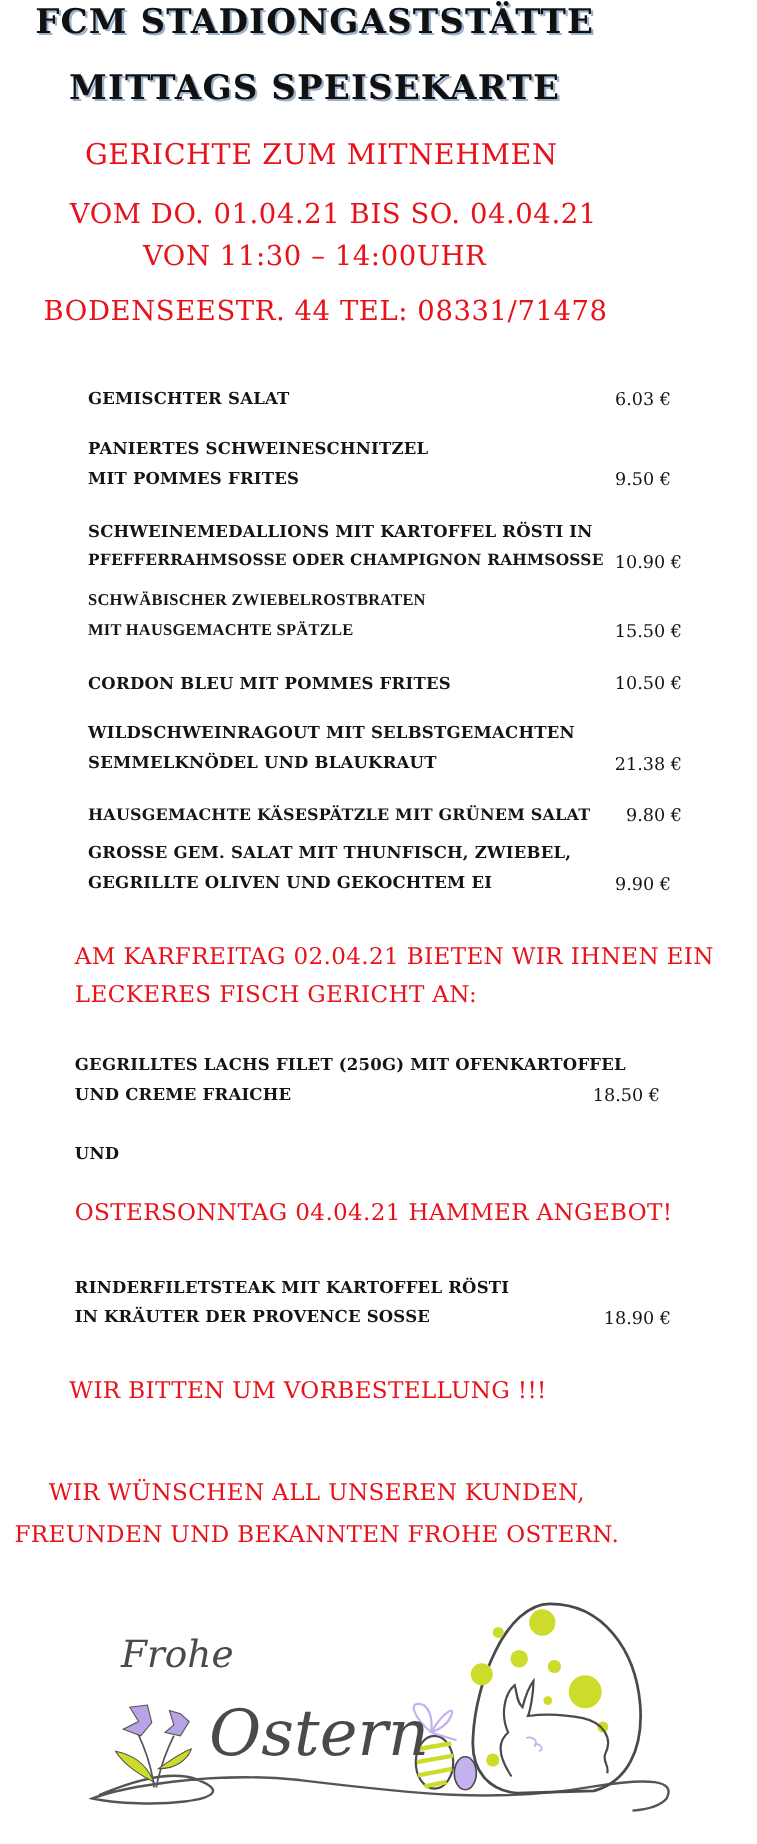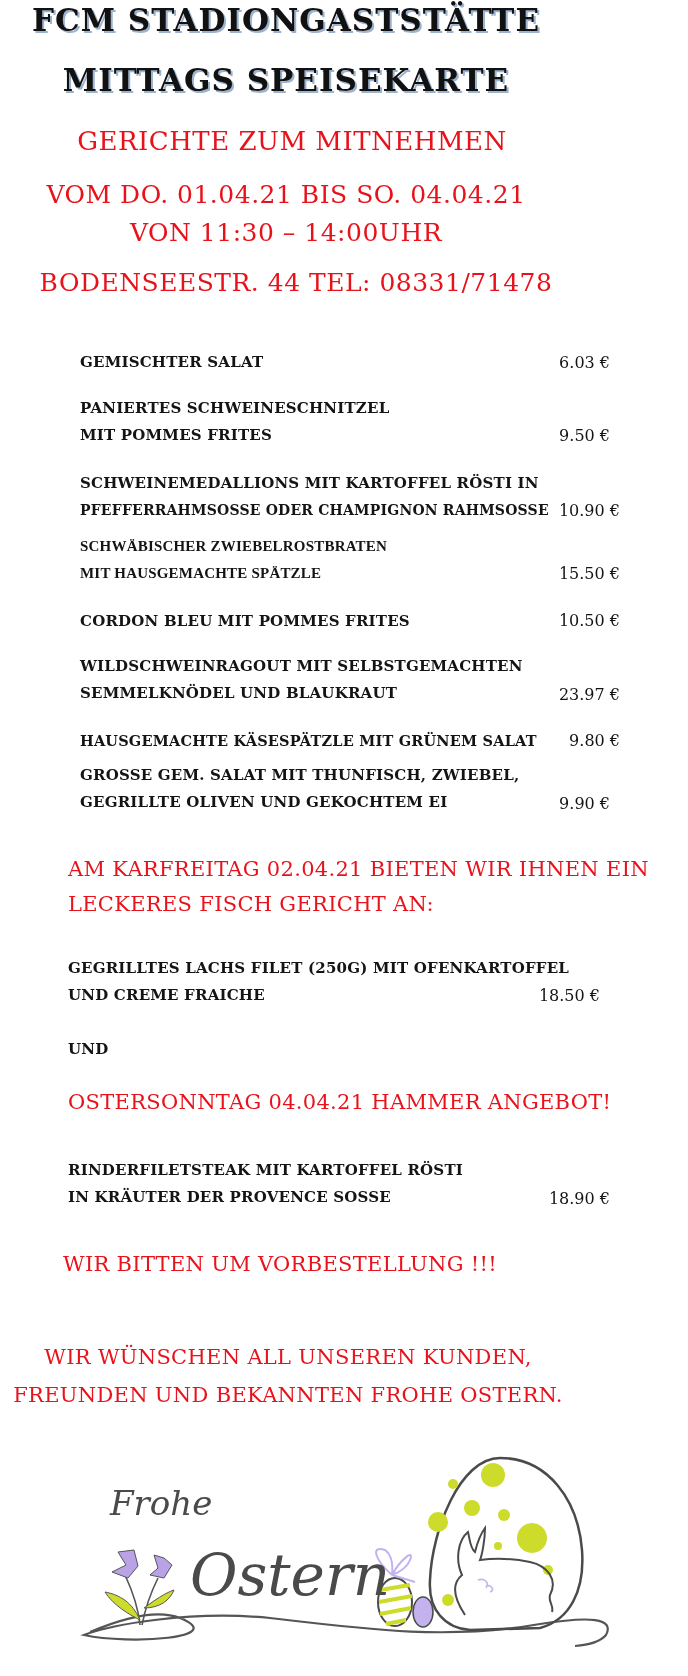--- a/index.html
+++ b/index.html
@@ -16,21 +16,21 @@
           letter-spacing: 0.2px; white-space: nowrap; line-height: 27px; }
   .price { font-size: 16px; color: #141414; white-space: nowrap; text-align: right; width: 90px; }
   .note { font-size: 21px; text-transform: uppercase; white-space: nowrap; letter-spacing: 0.3px; }
 </style>
 </head>
 <body>
 
 <div class="abs center title" style="top:2px;">FCM Stadiongaststätte</div>
 <div class="abs center title" style="top:62px;">Mittags Speisekarte</div>
 <div class="abs center red sub" style="top:126px; font-size:26px; left:6px;">Gerichte zum Mitnehmen</div>
-<div class="abs center red sub" style="top:180px;">vom Do. 01.04.21 bis So. 04.04.21</div>
+<div class="abs center red sub" style="top:180px;margin-left:17px;">vom Do. 01.04.21 bis So. 04.04.21</div>
 <div class="abs center red sub" style="top:218px;">von 11:30 – 14:00Uhr</div>
 <div class="abs center red sub" style="top:268px; left:10px;">Bodenseestr. 44 Tel: 08331/71478</div>
 
 <div>
   <div class="abs item" style="left:80px; top:349px;">
     <div>Gemischter Salat</div>
   </div>
   <div class="abs price" style="left:520px; top:353px;">6.03 €</div>
 
   <div class="abs item" style="left:80px; top:395px;">
@@ -53,21 +53,21 @@
 
   <div class="abs item" style="left:80px; top:608px;">
     <div>Cordon Bleu mit Pommes Frites</div>
   </div>
   <div class="abs price" style="left:530px; top:611px;">10.50 €</div>
 
   <div class="abs item" style="left:80px; top:653px;">
     <div>Wildschweinragout mit selbstgemachten</div>
     <div>Semmelknödel und Blaukraut</div>
   </div>
-  <div class="abs price" style="left:530px; top:685px;">23.97 €</div>
+  <div class="abs price" style="left:530px; top:685px;">21.38 €</div>
 
   <div class="abs item" style="left:80px; top:727px; font-size:14.5px;">
     <div>Hausgemachte Käsespätzle mit grünem Salat</div>
   </div>
   <div class="abs price" style="left:530px; top:731px;">9.80 €</div>
 
   <div class="abs item" style="left:80px; top:762px;">
     <div>Große gem. Salat mit Thunfisch, Zwiebel,</div>
     <div>gegrillte Oliven und gekochtem Ei</div>
   </div>

